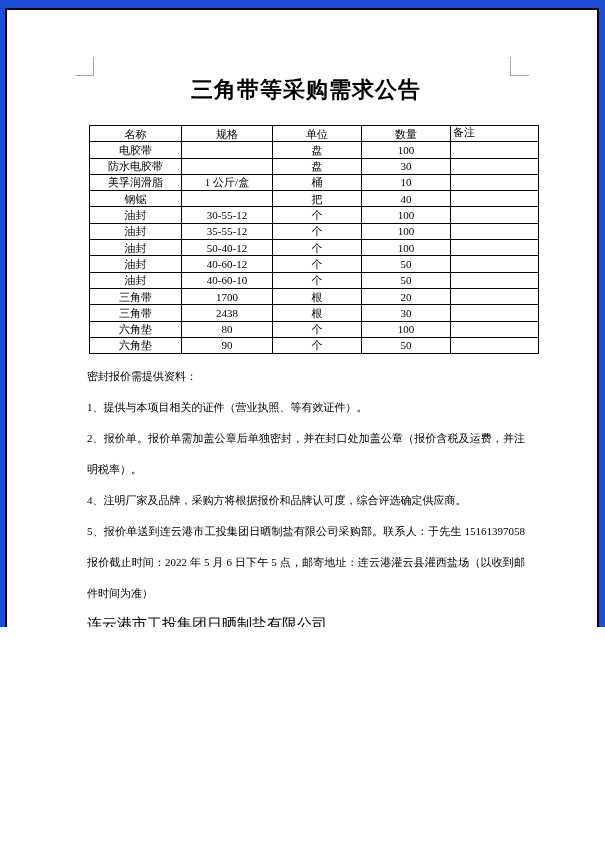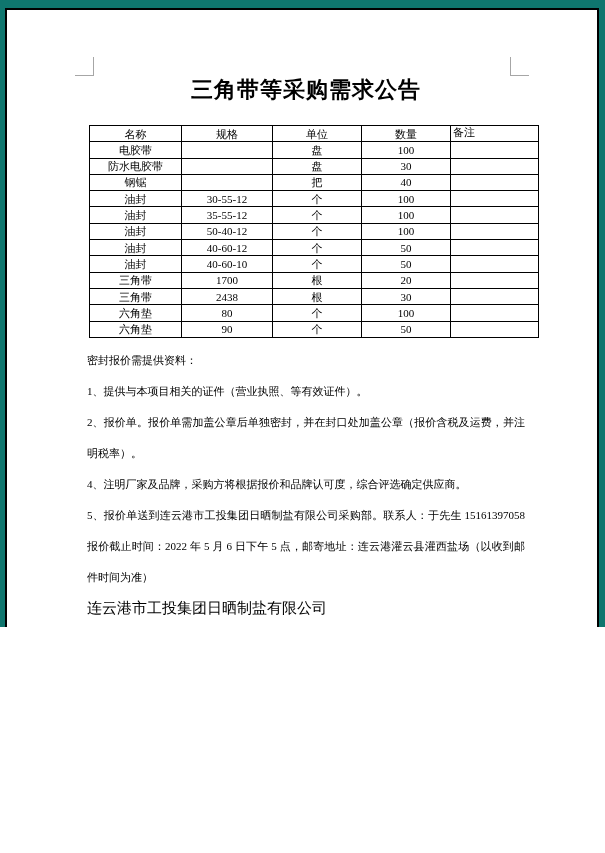--- a/index.html
+++ b/index.html
@@ -1,19 +1,19 @@
 <!DOCTYPE html>
 <html><head>
 <meta charset="utf-8">
 <style>
   html,body{margin:0;padding:0;}
   .canvas{
     position:relative;
     width:605px;height:627px;
-    background:#0f766e;
+    background:#1d4ed8;
     overflow:hidden;
     font-family:"Liberation Serif","DejaVu Serif",serif;
     color:#000;
   }
   .page{
     position:absolute;left:5px;top:8px;
     width:594px;height:837px;
     box-sizing:border-box;
     background:#ffffff;
     border:2px solid #000;
@@ -121,20 +121,27 @@
               <td></td>
             </tr>
             <tr>
               <td>防水电胶带</td>
               <td></td>
               <td>盘</td>
               <td>30</td>
               <td></td>
             </tr>
             <tr>
+              <td>美孚润滑脂</td>
+              <td>1 公斤/盒</td>
+              <td>桶</td>
+              <td>10</td>
+              <td></td>
+            </tr>
+            <tr>
               <td>钢锯</td>
               <td></td>
               <td>把</td>
               <td>40</td>
               <td></td>
             </tr>
             <tr>
               <td>油封</td>
               <td>30-55-12</td>
               <td>个</td>

